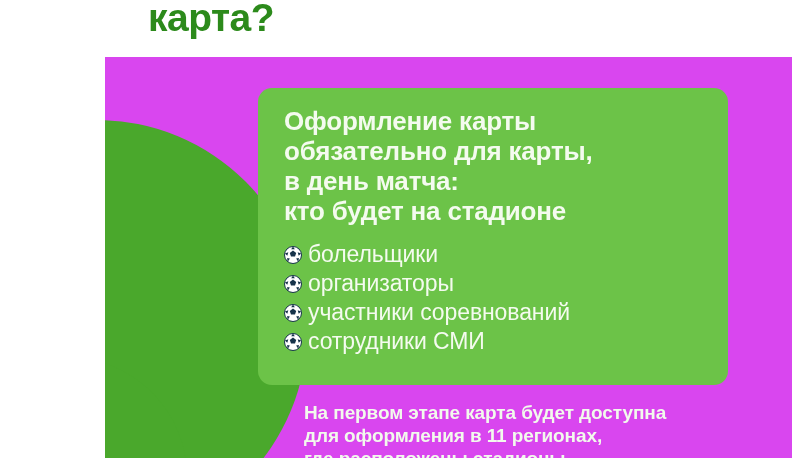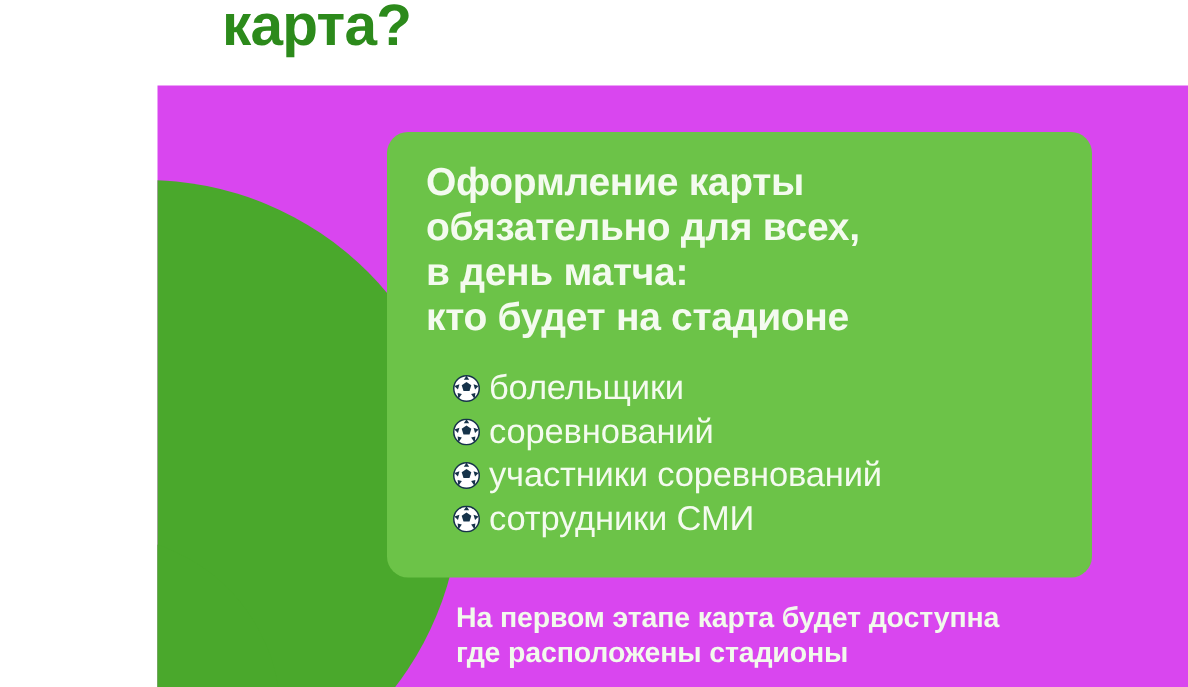--- a/index.html
+++ b/index.html
@@ -77,21 +77,21 @@
     font-size: 26px;
     font-weight: bold;
     line-height: 30px;
     letter-spacing: -0.2px;
     margin: 0 0 14px 0;
   }
   .card-lede .lede-line { display: block; white-space: nowrap; }
 
   .bullet-list {
     list-style: none;
-    margin: 18px;
+    margin: 0;
     padding: 0;
   }
   .bullet-list li {
     display: flex;
     align-items: center;
     color: #f4fbef;
     font-size: 23px;
     line-height: 29px;
     letter-spacing: -0.1px;
     white-space: nowrap;
@@ -127,21 +127,21 @@
 
 <div class="poster">
 
   <div class="deco-shape"></div>
   <div class="deco-shape-2"></div>
 
   <div class="info-card">
 
     <div class="card-lede">
       <span class="lede-line">Оформление карты</span>
-      <span class="lede-line">обязательно для всех,</span>
+      <span class="lede-line">обязательно для карты,</span>
       <span class="lede-line">в день матча:</span>
       <span class="lede-line">кто будет на стадионе</span>
     </div>
 
     <ul class="bullet-list">
       <li>
         <span class="ball-icon">
           <svg width="18" height="18" viewBox="0 0 18 18">
             <circle cx="9" cy="9" r="8.5" fill="#ffffff"></circle>
             <polygon points="9,4.6 12.2,6.9 11,10.6 7,10.6 5.8,6.9" fill="#16334a"></polygon>
@@ -161,21 +161,21 @@
             <circle cx="9" cy="9" r="8.5" fill="#ffffff"></circle>
             <polygon points="9,4.6 12.2,6.9 11,10.6 7,10.6 5.8,6.9" fill="#16334a"></polygon>
             <path d="M9 0.5 L7.2 3.2 L10.8 3.2 Z" fill="#16334a"></path>
             <path d="M0.9 7.4 L3.3 9.7 L4.3 6.2 Z" fill="#16334a"></path>
             <path d="M17.1 7.4 L14.7 9.7 L13.7 6.2 Z" fill="#16334a"></path>
             <path d="M3.6 16 L5.9 12.6 L3.1 12.0 Z" fill="#16334a"></path>
             <path d="M14.4 16 L12.1 12.6 L14.9 12.0 Z" fill="#16334a"></path>
             <circle cx="9" cy="9" r="8.5" fill="none" stroke="#16334a" stroke-width="1"></circle>
           </svg>
         </span>
-        <span>соревнований</span>
+        <span>организаторы</span>
       </li>
       <li>
         <span class="ball-icon">
           <svg width="18" height="18" viewBox="0 0 18 18">
             <circle cx="9" cy="9" r="8.5" fill="#ffffff"></circle>
             <polygon points="9,4.6 12.2,6.9 11,10.6 7,10.6 5.8,6.9" fill="#16334a"></polygon>
             <path d="M9 0.5 L7.2 3.2 L10.8 3.2 Z" fill="#16334a"></path>
             <path d="M0.9 7.4 L3.3 9.7 L4.3 6.2 Z" fill="#16334a"></path>
             <path d="M17.1 7.4 L14.7 9.7 L13.7 6.2 Z" fill="#16334a"></path>
             <path d="M3.6 16 L5.9 12.6 L3.1 12.0 Z" fill="#16334a"></path>
@@ -199,16 +199,17 @@
           </svg>
         </span>
         <span>сотрудники СМИ</span>
       </li>
     </ul>
 
   </div>
 
   <div class="footnote">
     <span class="fn-line">На первом этапе карта будет доступна</span>
+    <span class="fn-line">для оформления в 11 регионах,</span>
     <span class="fn-line">где расположены стадионы</span>
   </div>
 
 </div>
 
 </body></html>

